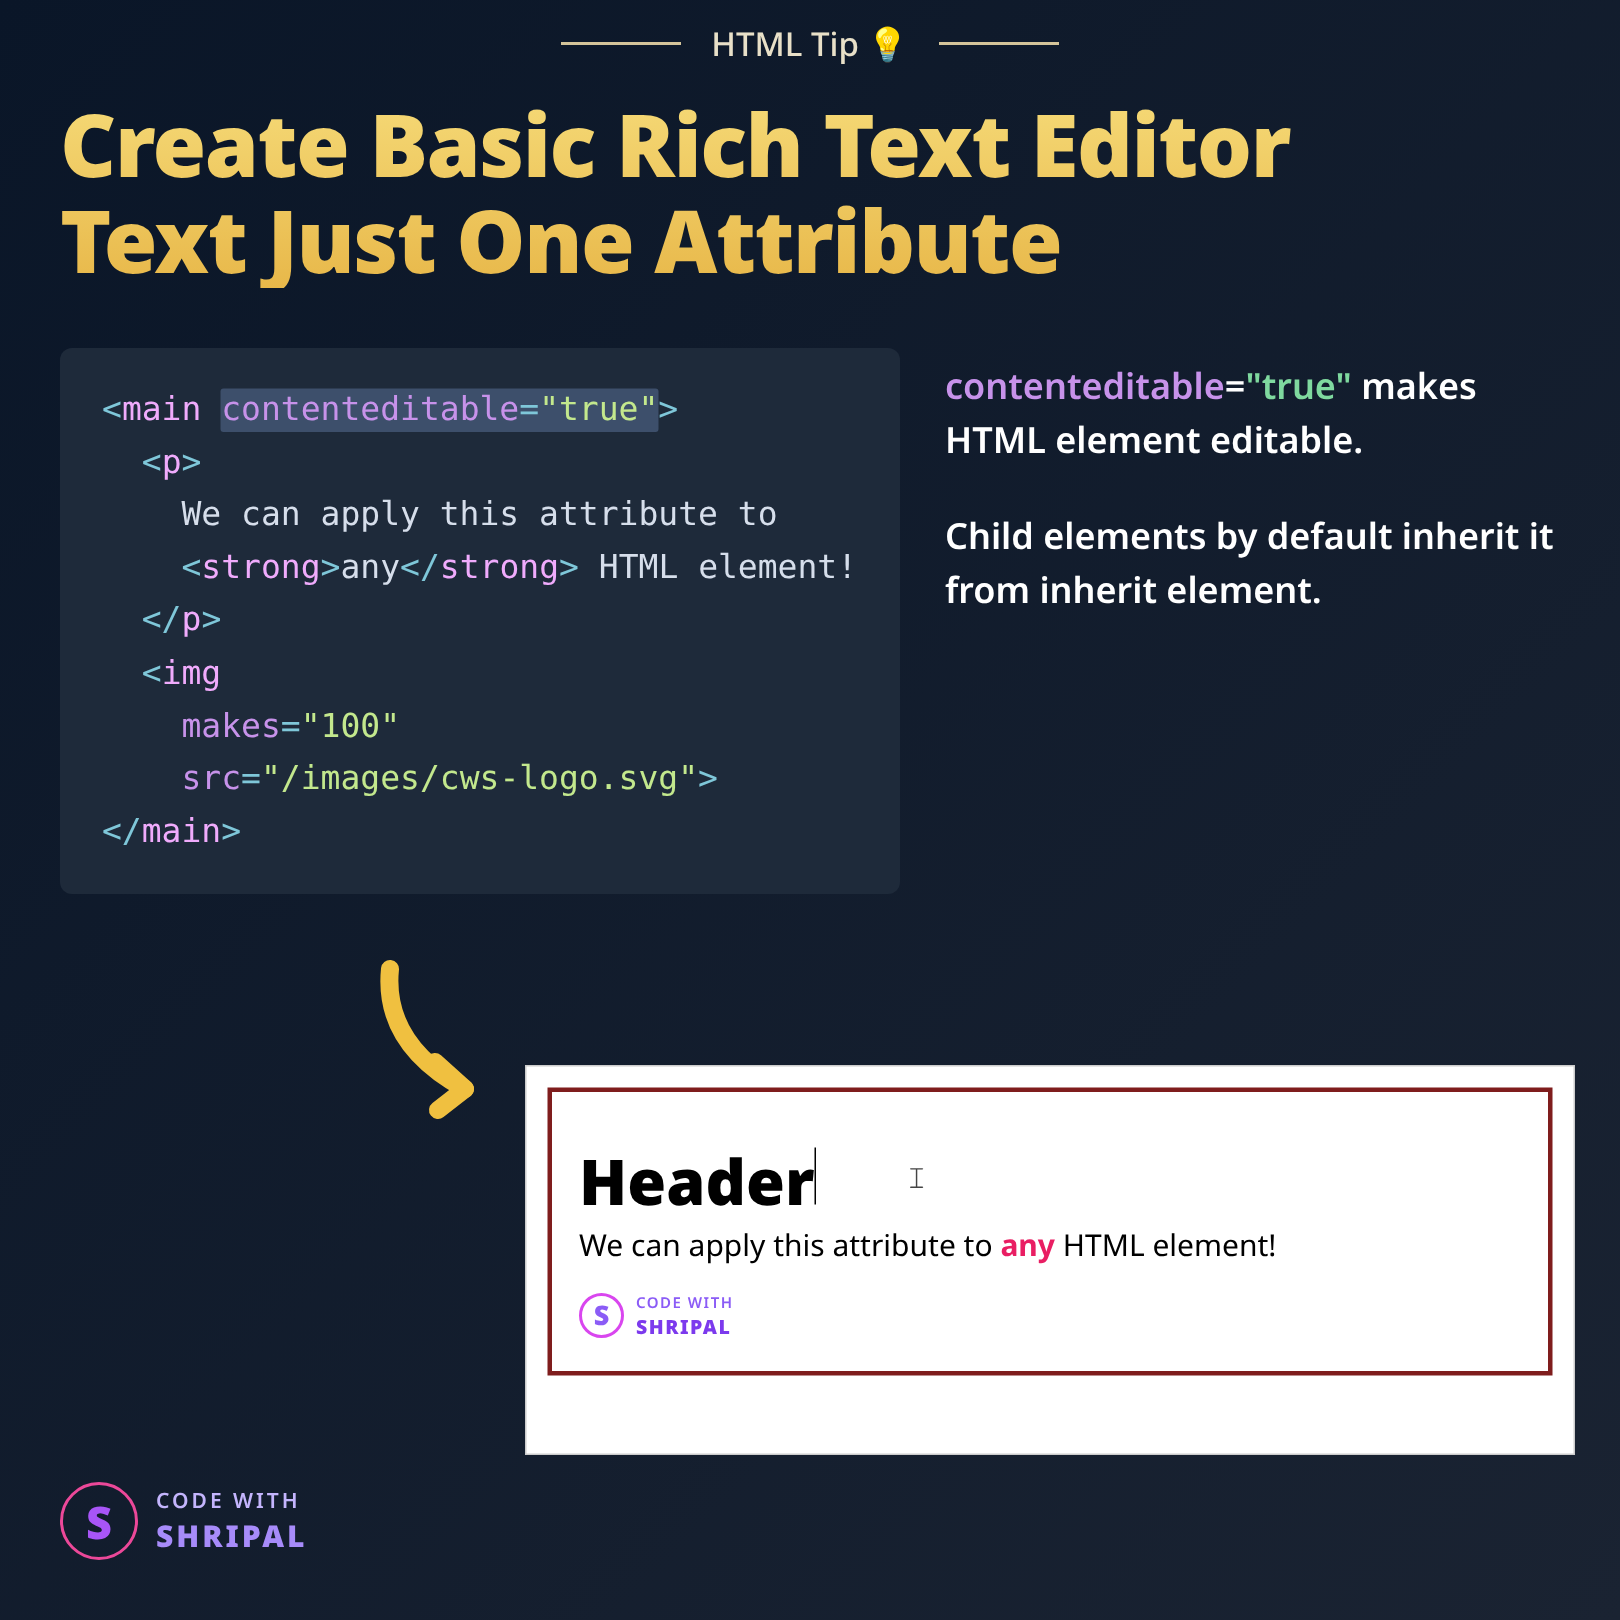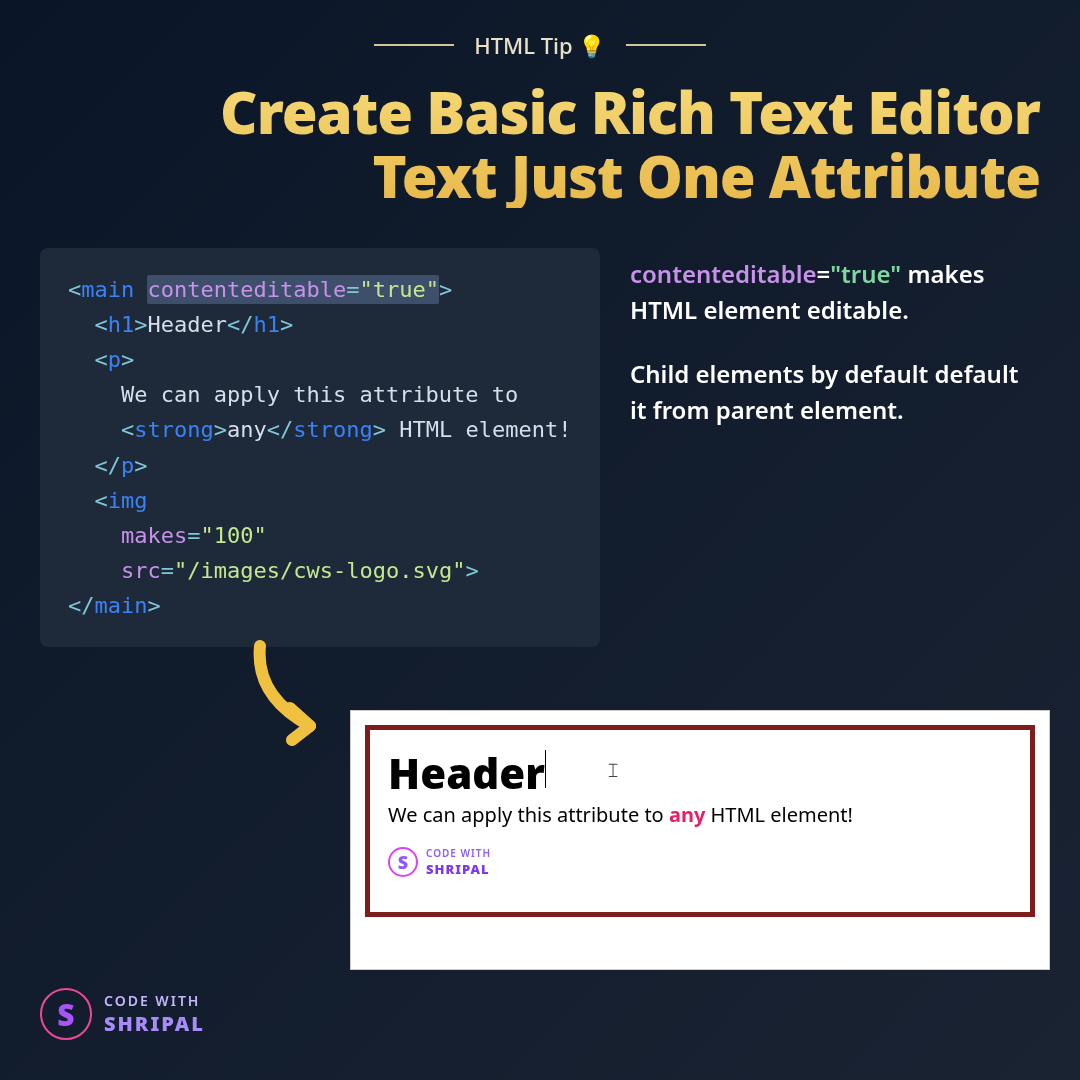--- a/index.html
+++ b/index.html
@@ -1,32 +1,32 @@
 <!DOCTYPE html>
 <html><head>
 <meta charset="utf-8">
 <style>
 *{margin:0;padding:0;box-sizing:border-box}
 body{width:1080px;height:1080px;background:linear-gradient(135deg,#0a1628 0%,#1a2332 100%);font-family:system-ui,-apple-system,sans-serif;position:relative;overflow:hidden}
-.header-tag{display:flex;align-items:center;justify-content:center;gap:20px;padding-top:30px}
+.header-tag{display:flex;align-items:center;justify-content:center;gap:20px;padding-top:14px}
 .header-tag .line{width:80px;height:2px;background:#d4c49a}
 .header-tag .text{color:#e8e0c8;font-size:22px;font-weight:500}
-.title{text-align:right;font-size:58px;font-weight:900;line-height:1.1;margin-top:20px;padding:0 40px;background:linear-gradient(180deg,#f5d976 0%,#e8b84a 100%);-webkit-background-clip:text;background-clip:text;-webkit-text-fill-color:transparent;letter-spacing:-1px}
+.title{text-align:left;font-size:58px;font-weight:900;line-height:1.1;margin-top:20px;padding:0 40px;background:linear-gradient(180deg,#f5d976 0%,#e8b84a 100%);-webkit-background-clip:text;background-clip:text;-webkit-text-fill-color:transparent;letter-spacing:-1px}
 .content{display:flex;gap:30px;padding:40px 40px 0 40px;align-items:flex-start}
 .code-block{background:#1e2a3a;border-radius:8px;padding:24px 28px;font-family:'Menlo','Consolas',monospace;font-size:22px;line-height:1.6;width:560px;flex-shrink:0}
 .code-block .line{white-space:pre}
-.b{color:#7fc7d9}.t{color:#3b82f6}.a{color:#c792ea}.s{color:#c3e88d}.txt{color:#d6deeb}.hl{background:#3d4f6b;padding:2px 0;border-radius:2px}
+.b{color:#7fc7d9}.t{color:#f0abfc}.a{color:#c792ea}.s{color:#c3e88d}.txt{color:#d6deeb}.hl{background:#3d4f6b;padding:2px 0;border-radius:2px}
 .explain{color:#fff;font-size:24px;line-height:1.5;font-weight:600;padding-top:8px}
 .explain .attr{color:#c792ea}
 .explain .val{color:#7fd99f}
 .explain p{margin-bottom:28px}
 .arrow{position:absolute;left:240px;top:636px;width:120px;height:120px}
 .arrow svg{width:100%;height:100%}
 .preview{position:absolute;left:350px;top:710px;width:700px;height:260px;background:#fff;border:1px solid #ccc}
-.preview-inner{margin:14px;border:5px solid #7f1d1d;padding:14px 18px;height:192px}
+.preview-inner{margin:14px;border:3px solid #7f1d1d;padding:31px 18px;height:192px}
 .preview h1{font-size:42px;font-weight:900;color:#000;display:inline-block}
 .preview .cursor{display:inline-block;width:1px;height:38px;background:#000;vertical-align:top;margin-top:6px}
 .preview .ibeam{display:inline-block;margin-left:60px;vertical-align:top;margin-top:12px;color:#444;font-size:20px}
 .preview p{font-size:20px;color:#000;}
 .preview p .strong{color:#e91e63;font-weight:700}
 .logo-small{display:flex;align-items:center;gap:8px;margin-top:18px}
 .logo-small .circ{width:30px;height:30px;border:2px solid #d946ef;border-radius:50%;display:flex;align-items:center;justify-content:center}
 .logo-small .circ span{color:#8b5cf6;font-weight:900;font-size:18px}
 .logo-small .t1{font-size:10px;color:#8b5cf6;font-weight:600;letter-spacing:1px}
 .logo-small .t2{font-size:13px;color:#7c3aed;font-weight:900;letter-spacing:1px}
@@ -47,34 +47,33 @@
   <div class="line"></div>
 </div>
 
 <h1 class="title">
   <span>Create Basic Rich Text Editor</span><br><span>Text Just One Attribute</span>
 </h1>
 
 <div class="content">
   <div class="code-block">
     <div class="line"><span class="b">&lt;</span><span class="t">main</span> <span class="hl"><span class="a">contenteditable</span><span class="b">=</span><span class="s">"true"</span></span><span class="b">&gt;</span></div>
-    <div class="line">  <span class="b">&lt;</span><span class="t">h1</span><span class="b">&gt;</span><span class="txt">Header</span><span class="b">&lt;/</span><span class="t">h1</span><span class="b">&gt;</span></div>
     <div class="line">  <span class="b">&lt;</span><span class="t">p</span><span class="b">&gt;</span></div>
     <div class="line">    <span class="txt">We can apply this attribute to</span></div>
     <div class="line">    <span class="b">&lt;</span><span class="t">strong</span><span class="b">&gt;</span><span class="txt">any</span><span class="b">&lt;/</span><span class="t">strong</span><span class="b">&gt;</span><span class="txt"> HTML element!</span></div>
     <div class="line">  <span class="b">&lt;/</span><span class="t">p</span><span class="b">&gt;</span></div>
     <div class="line">  <span class="b">&lt;</span><span class="t">img</span></div>
     <div class="line">    <span class="a">makes</span><span class="b">=</span><span class="s">"100"</span></div>
     <div class="line">    <span class="a">src</span><span class="b">=</span><span class="s">"/images/cws-logo.svg"</span><span class="b">&gt;</span></div>
     <div class="line"><span class="b">&lt;/</span><span class="t">main</span><span class="b">&gt;</span></div>
   </div>
 
   <div class="explain">
     <p><span class="attr">contenteditable</span><span>=</span><span class="val">"true"</span><span> makes HTML element editable.</span></p>
-    <p>Child elements by default default it from parent element.</p>
+    <p>Child elements by default inherit it from inherit element.</p>
   </div>
 </div>
 
 <div class="arrow">
   <svg viewBox="0 0 120 120">
       <path d="M20 10 Q 15 60 70 90" stroke="#f0c040" stroke-width="12" fill="none" stroke-linecap="round"></path>
       <path d="M70 90 L50 72 M70 90 L52 104" stroke="#f0c040" stroke-width="12" fill="none" stroke-linecap="round"></path>
     </svg>
 </div>
 

